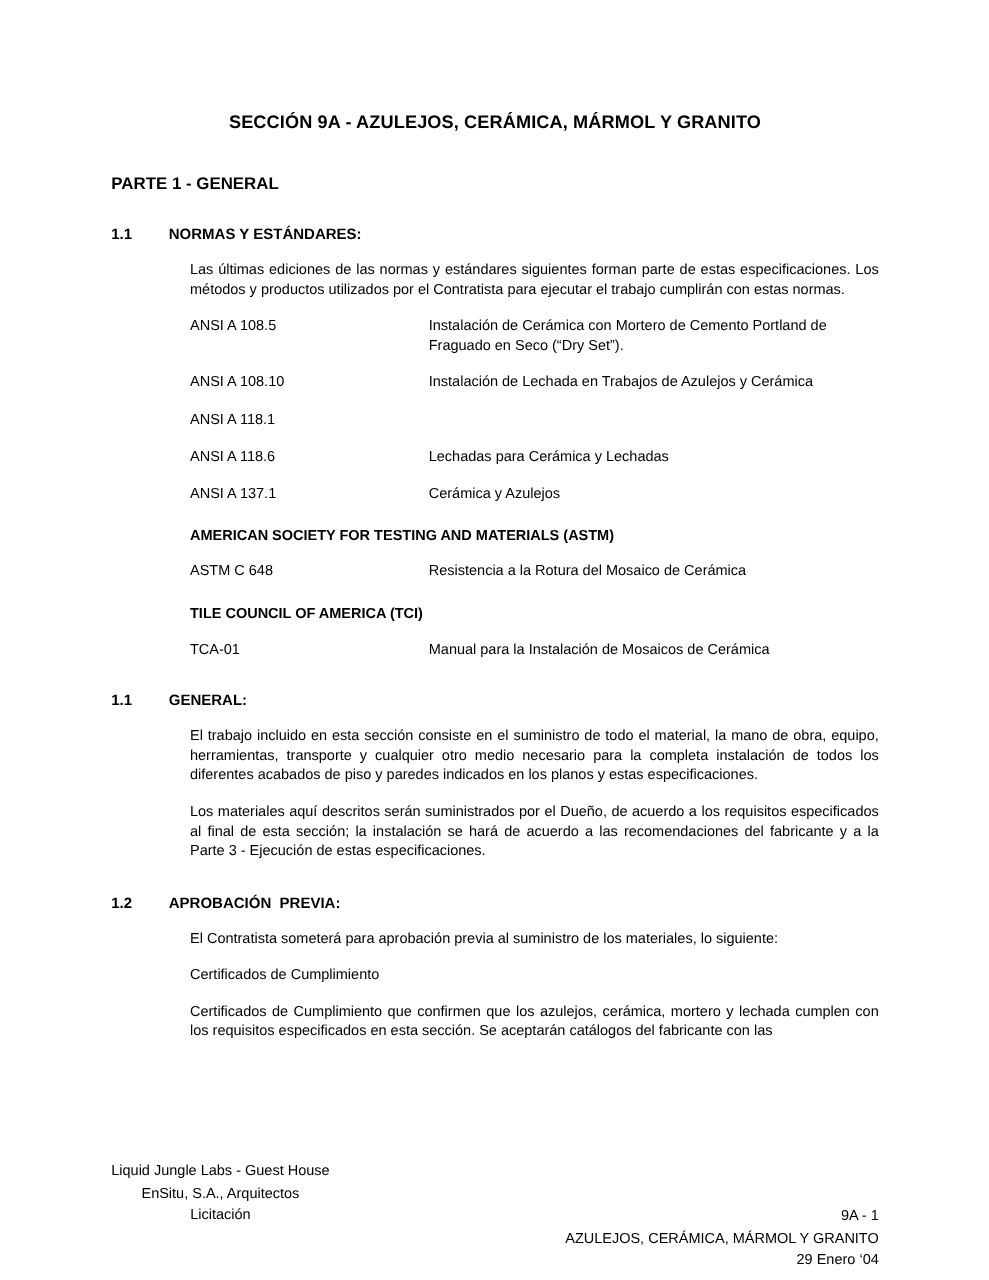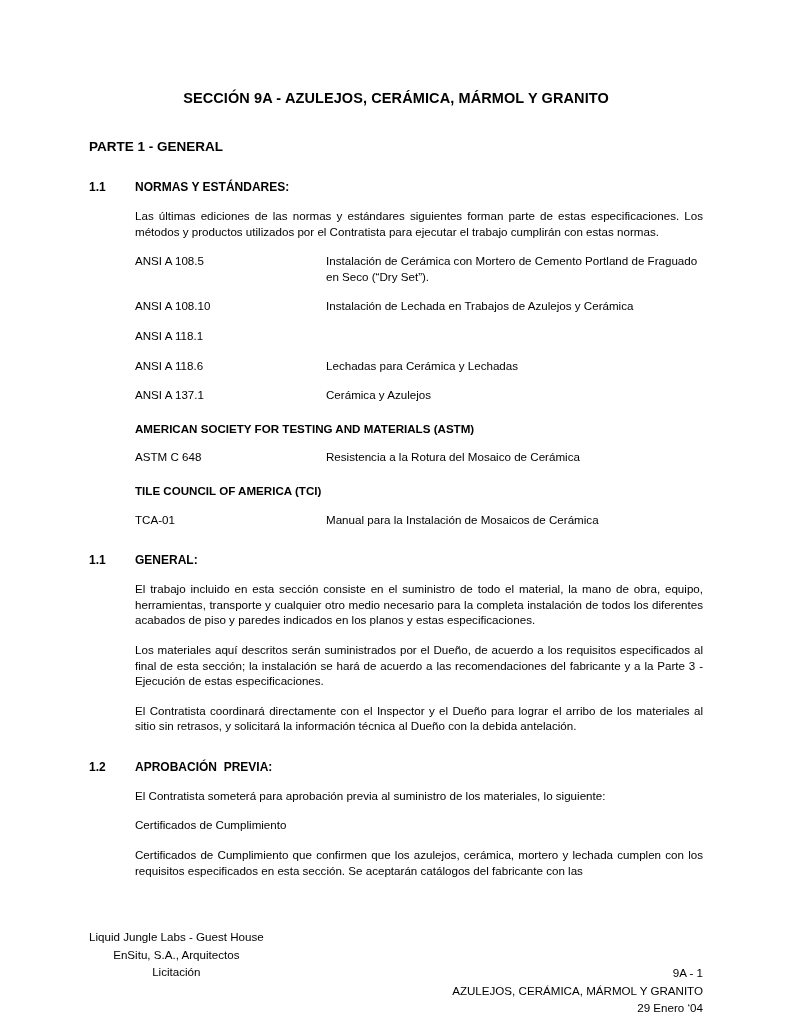--- a/index.html
+++ b/index.html
@@ -55,21 +55,21 @@
     width: 46px;
     flex: 0 0 46px;
   }
   .section-title {
     flex: 1 1 auto;
     white-space: pre;
   }
 
   
   .indent {
-    margin-left: 46px;
+    margin-left: 63px;
   }
 
   p.body-text {
     font-size: 11.6px;
     line-height: 15.6px;
     text-align: justify;
     margin: 0;
     padding-top: 14px;
   }
   p.body-text.nojust {
@@ -171,21 +171,20 @@
     </div>
 
     <div class="section-head">
       <span class="section-num">1.1</span>
       <span class="section-title">GENERAL:</span>
     </div>
 
     <div class="indent">
       <p class="body-text">El trabajo incluido en esta sección consiste en el suministro de todo el material, la mano de obra, equipo, herramientas, transporte y cualquier otro medio necesario para la completa instalación de todos los diferentes acabados de piso y paredes indicados en los planos y estas especificaciones.</p>
       <p class="body-text">Los materiales aquí descritos serán suministrados por el Dueño, de acuerdo a los requisitos especificados al final de esta sección; la instalación se hará de acuerdo a las recomendaciones del fabricante y a la Parte 3 - Ejecución de estas especificaciones.</p>
-      <p class="body-text">El Contratista coordinará directamente con el Inspector y el Dueño para lograr el arribo de los materiales al sitio sin retrasos, y solicitará la información técnica al Dueño con la debida antelación.</p>
     </div>
 
     <div class="section-head">
       <span class="section-num">1.2</span>
       <span class="section-title">APROBACIÓN  PREVIA:</span>
     </div>
 
     <div class="indent">
       <p class="body-text nojust">El Contratista someterá para aprobación previa al suministro de los materiales, lo siguiente:</p>
       <p class="body-text nojust">Certificados de Cumplimiento</p>

